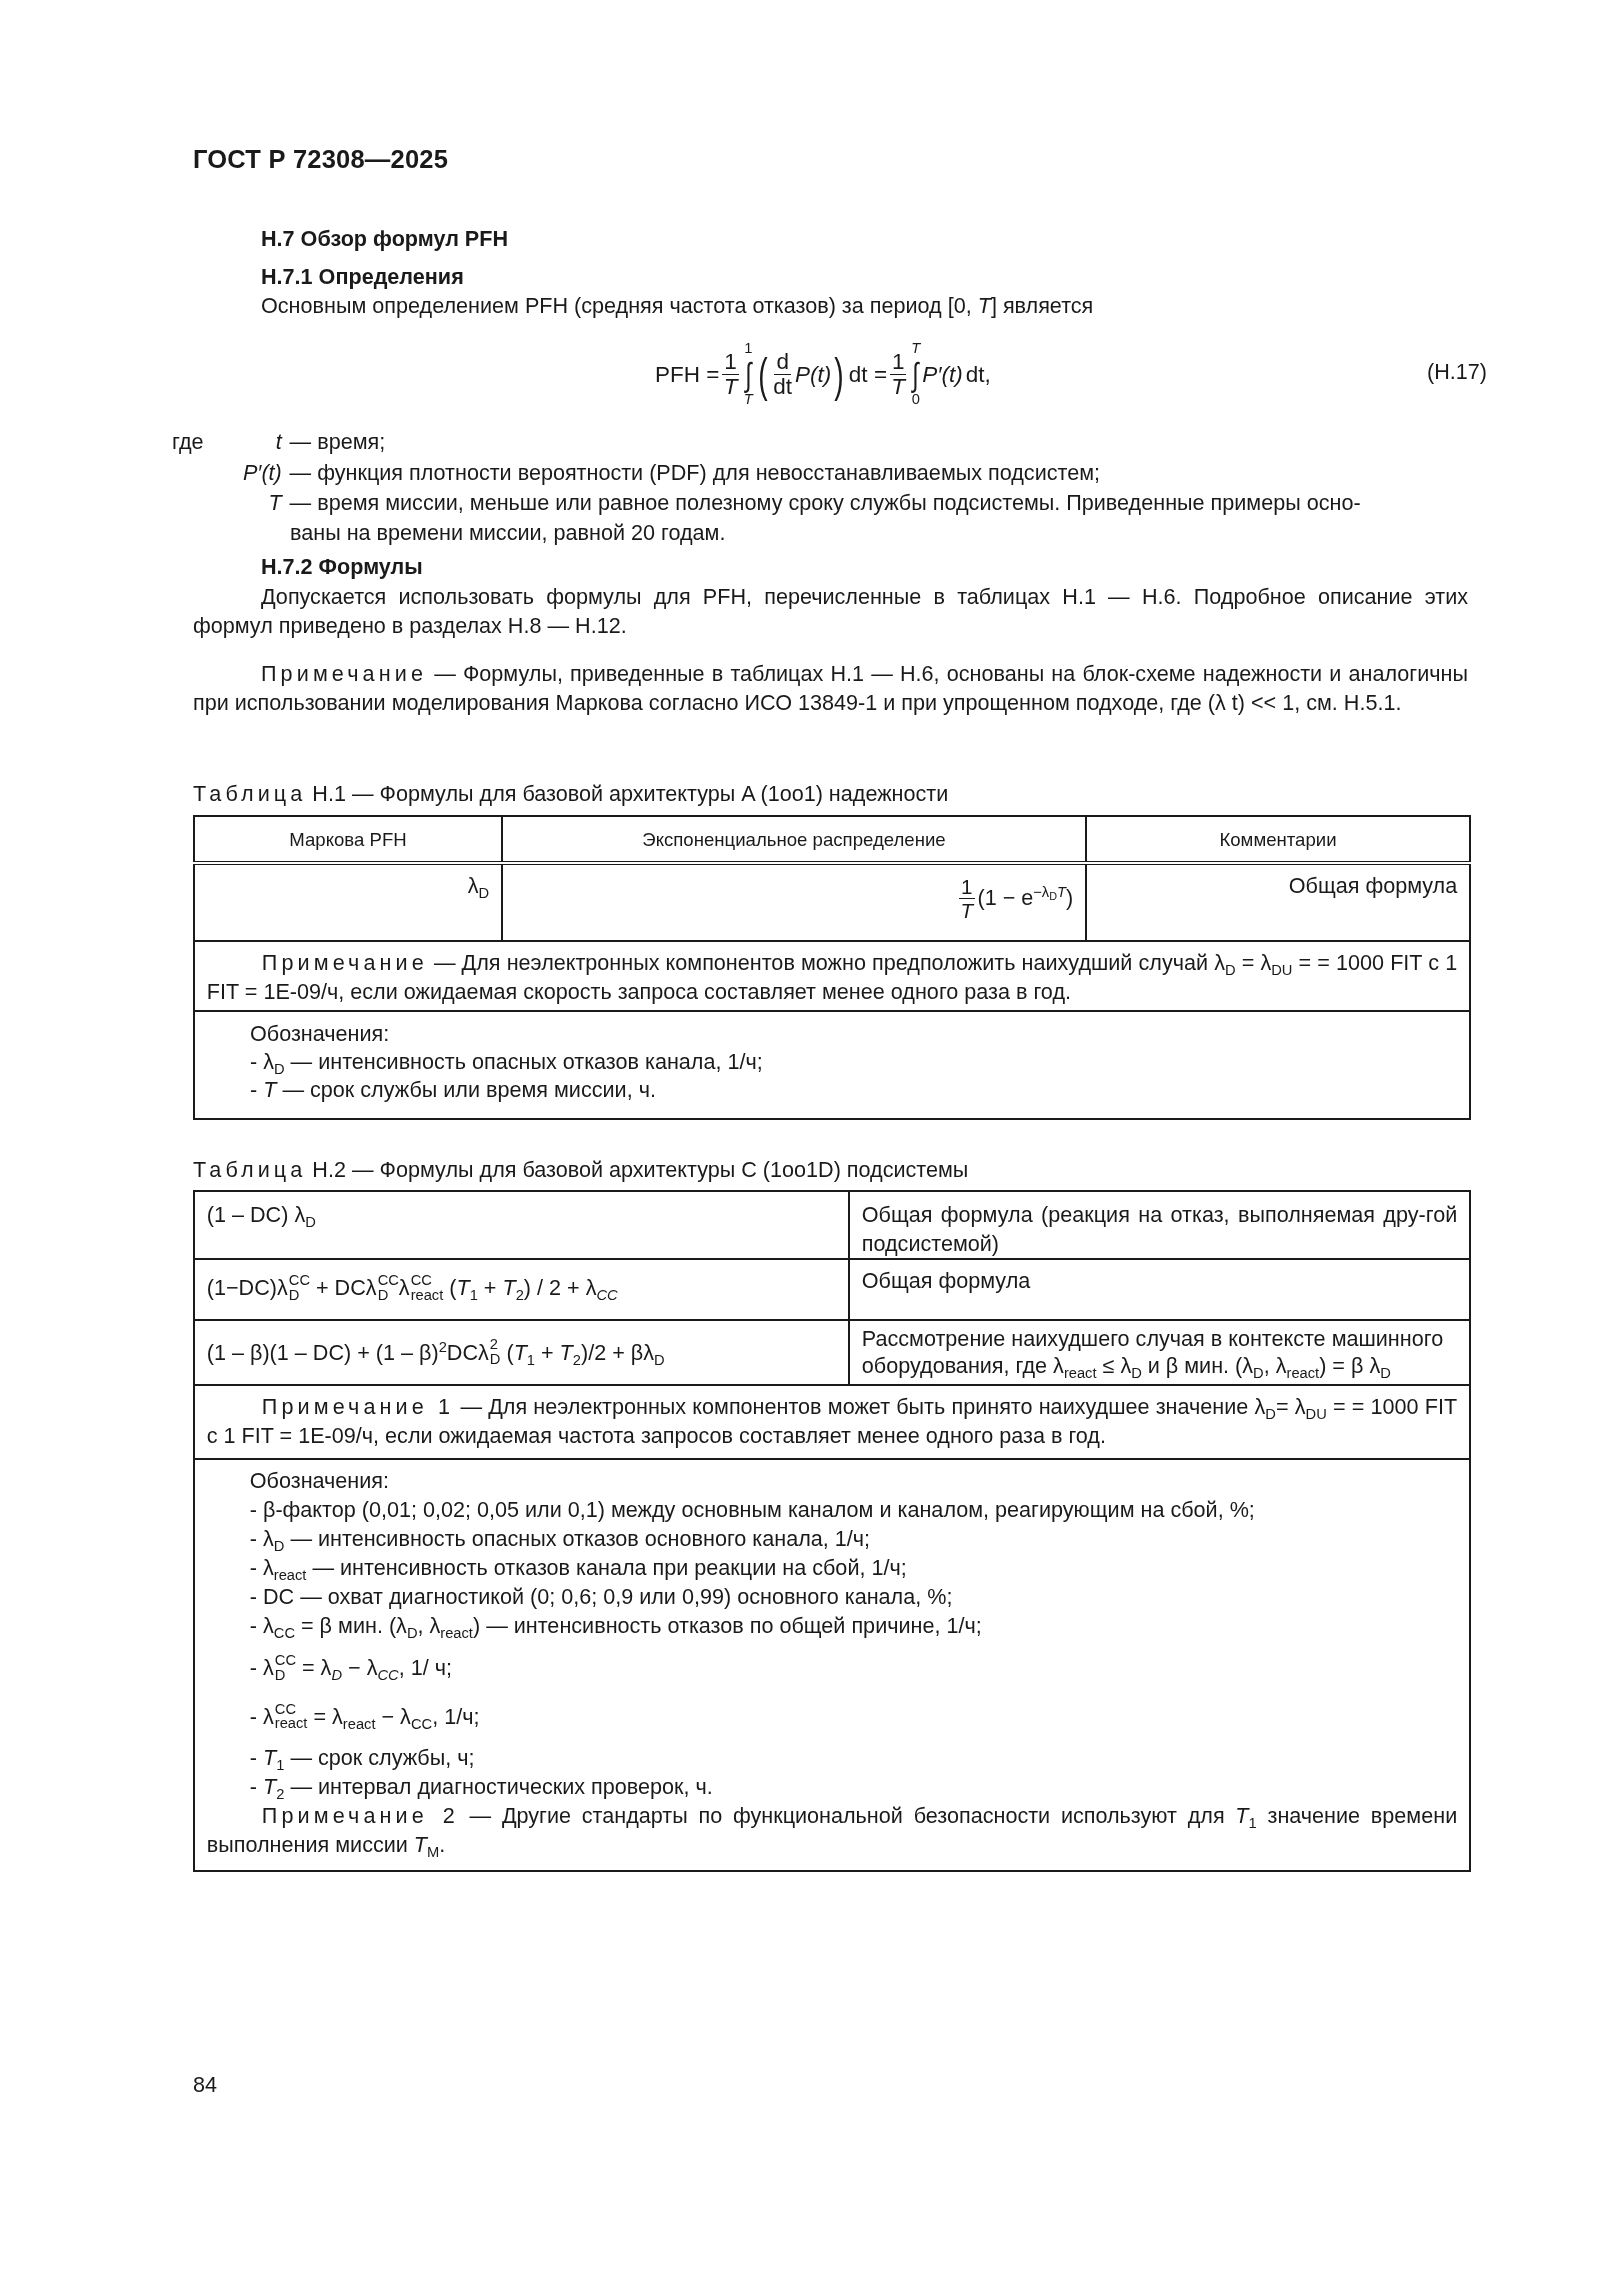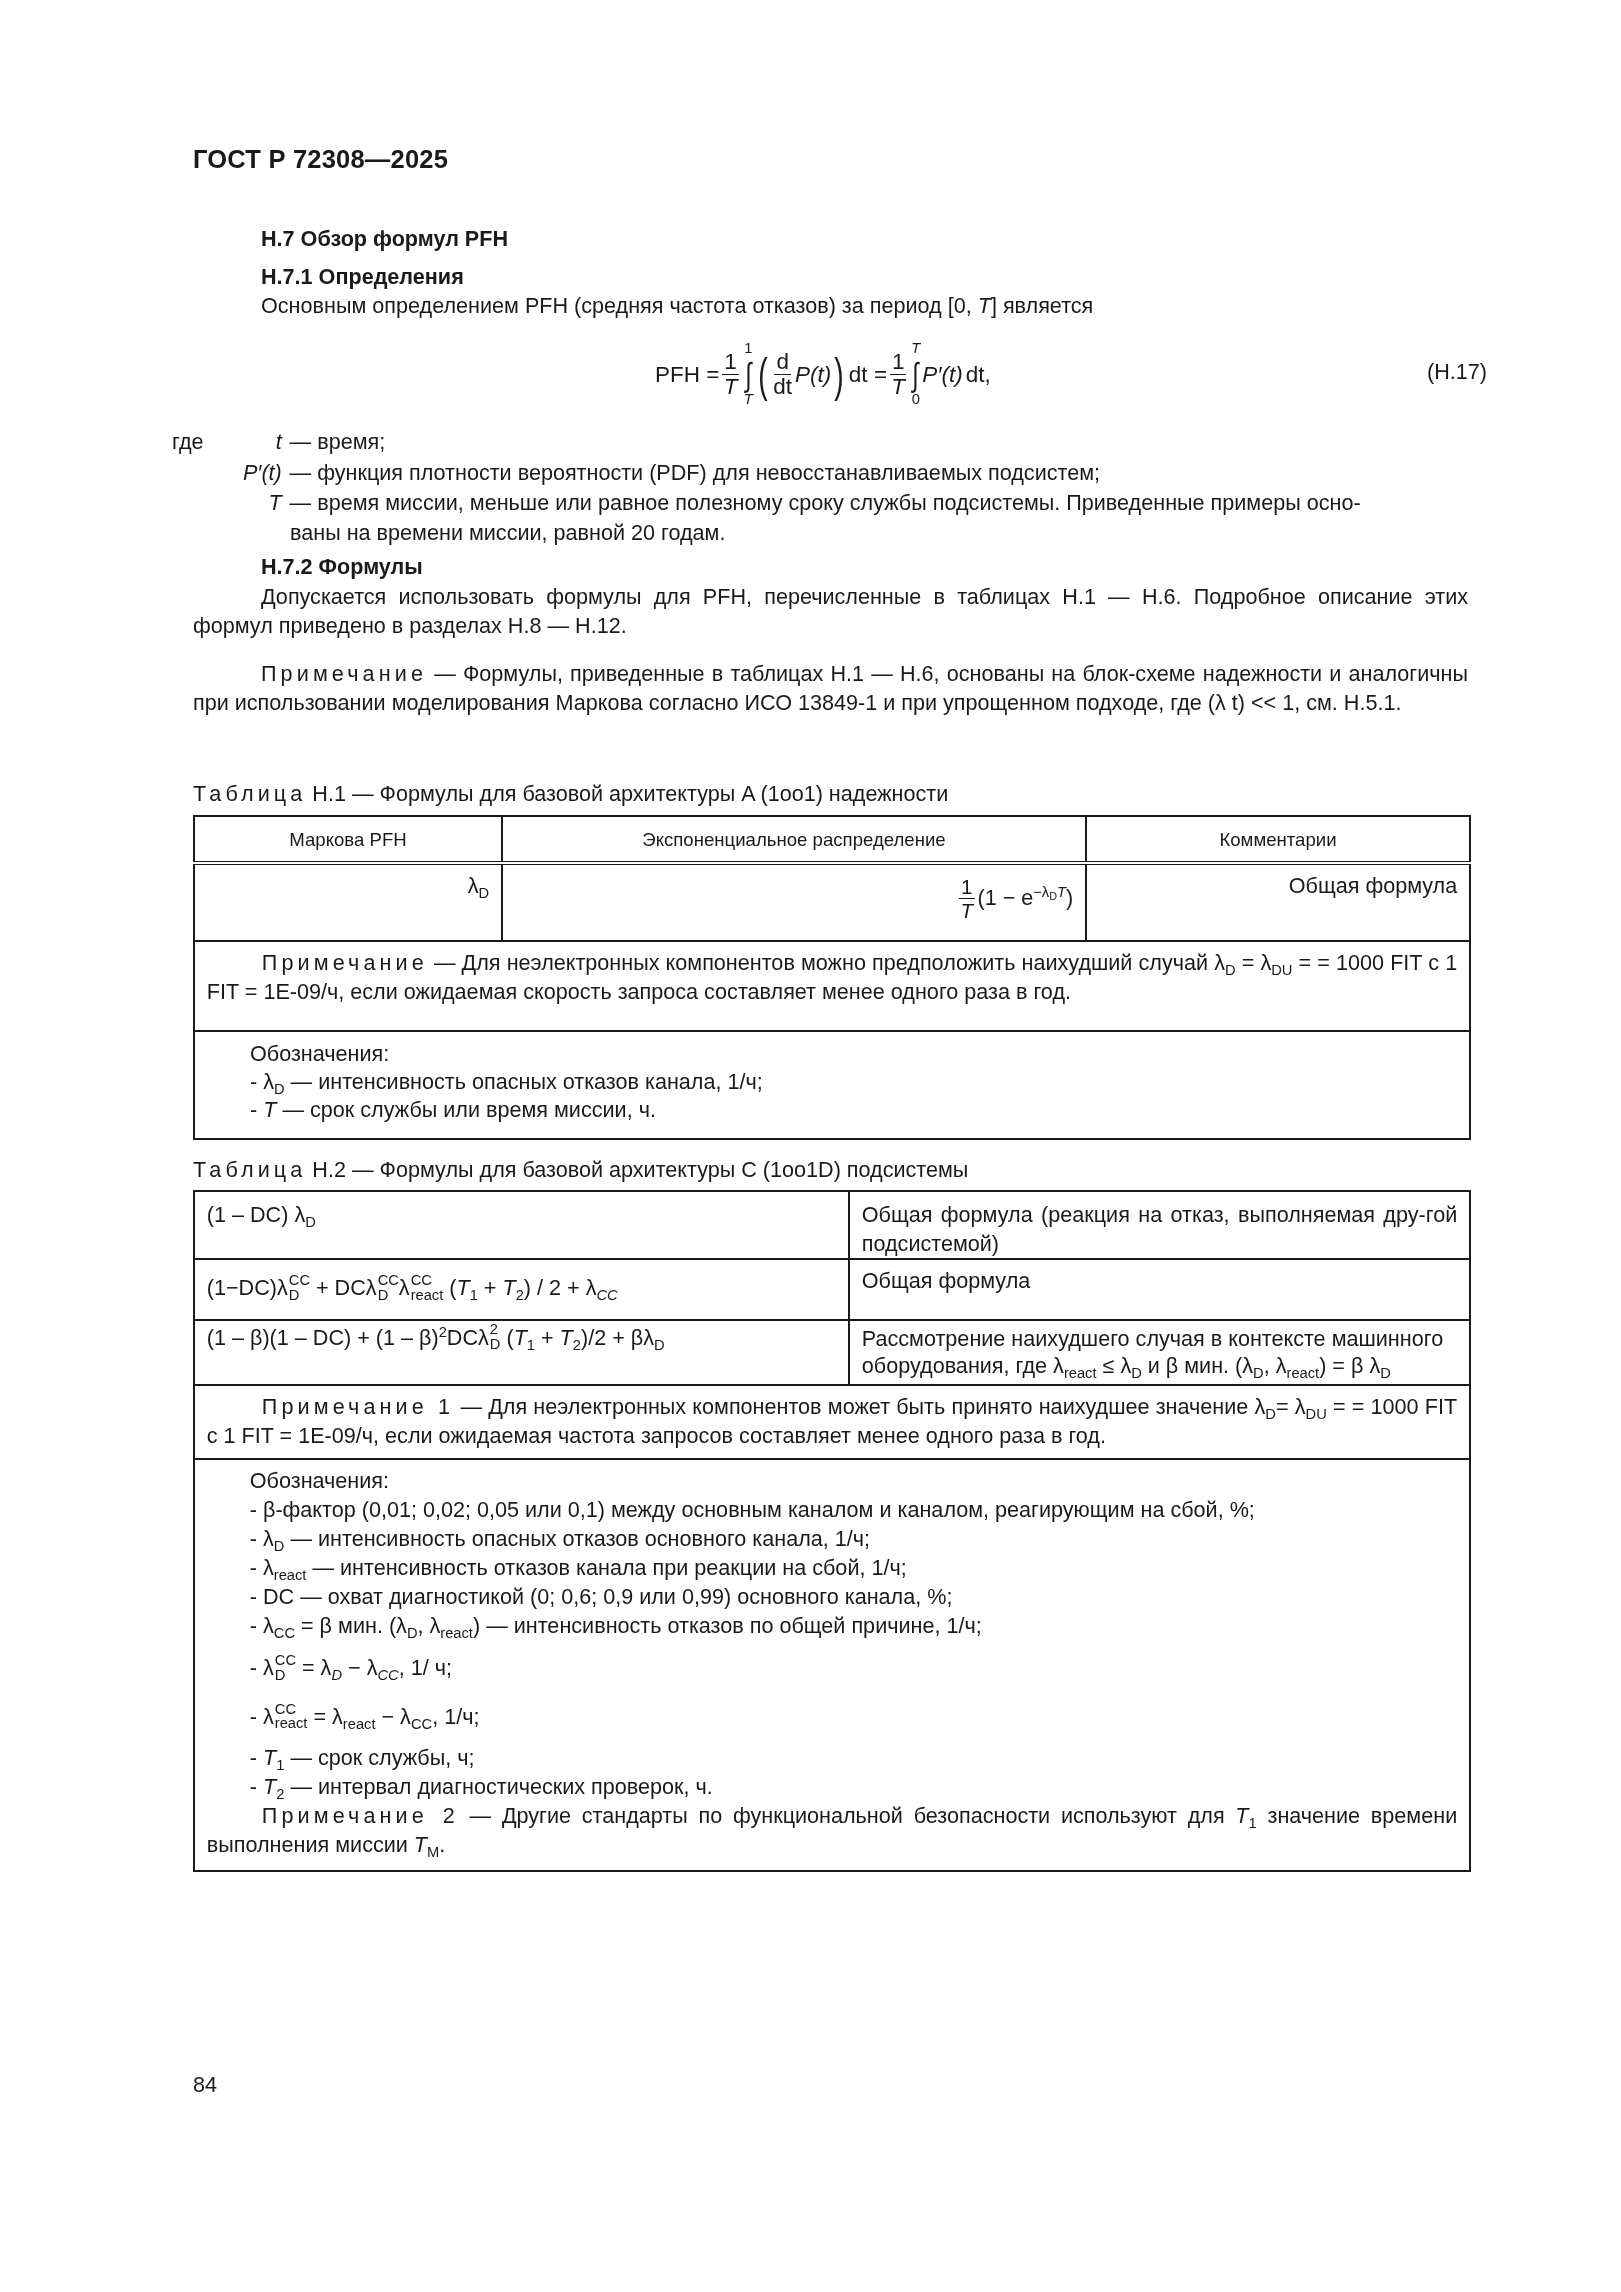--- a/index.html
+++ b/index.html
@@ -128,21 +128,21 @@
   <tr style="height:78px">
     <td class="center" style="padding-top:5.9px"><span>λ</span><sub>D</sub></td>
     <td class="center" style="padding-top:9.8px">
       <span class="frac" style="vertical-align:middle;font-size:20.6px">
             <span class="num">1</span>
             <i class="v">T</i>
           </span><span>(1 − e</span><sup><span>−λ</span><span style="font-size:10.8px;vertical-align:-2.9px">D</span><i>T</i></sup><span>)</span>
     </td>
     <td class="center" style="padding-top:5.9px">Общая формула</td>
   </tr>
-  <tr style="height:90px">
+  <tr style="height:70px">
     <td colspan="3" class="note-cell">
       <div class="first"><span class="spaced">Примечание</span><span> — Для неэлектронных компонентов можно предположить наихудший случай  λ</span><sub>D</sub><span> = λ</span><sub>DU</sub><span> = = 1000 FIT с 1 FIT = 1E-09/ч, если ожидаемая скорость запроса составляет менее одного раза в год.</span></div>
     </td>
   </tr>
   <tr style="height:108px">
     <td colspan="3" class="list-cell">
       <div>Обозначения:</div>
       <div><span>- λ</span><sub>D</sub><span> — интенсивность опасных отказов канала, 1/ч;</span></div>
       <div><span>- </span><i class="v">T</i><span> — срок службы или время миссии, ч.</span></div>
     </td>
@@ -171,21 +171,21 @@
             <span>CC</span>
             <span>D</span>
           </span>λ<span class="supsub">
             <span>CC</span>
             <span>react</span>
           </span> (<i>T</i><sub>1</sub> + <i>T</i><sub>2</sub>) / 2 + λ<sub><i>CC</i></sub>
     </td>
     <td style="padding-top:5.9px">Общая формула</td>
   </tr>
   <tr style="height:65px">
-    <td style="padding-top:2px">
+    <td style="padding-top:17px">
       (1 – β)(1 – DC) + (1 – β)<sup>2</sup>DCλ<span class="supsub">
             <span>2</span>
             <span>D</span>
           </span> (<i>T</i><sub>1</sub> + <i>T</i><sub>2</sub>)/2 + βλ<sub>D</sub>
     </td>
     <td style="padding-top:3.9px;line-height:27.4px">
       Рассмотрение наихудшего случая в контексте машинного оборудования, где λ<sub>react</sub> ≤ λ<sub>D</sub> и β мин. (λ<sub>D</sub>, λ<sub>react</sub>) = β λ<sub>D</sub>
     </td>
   </tr>
   <tr style="height:74px">

